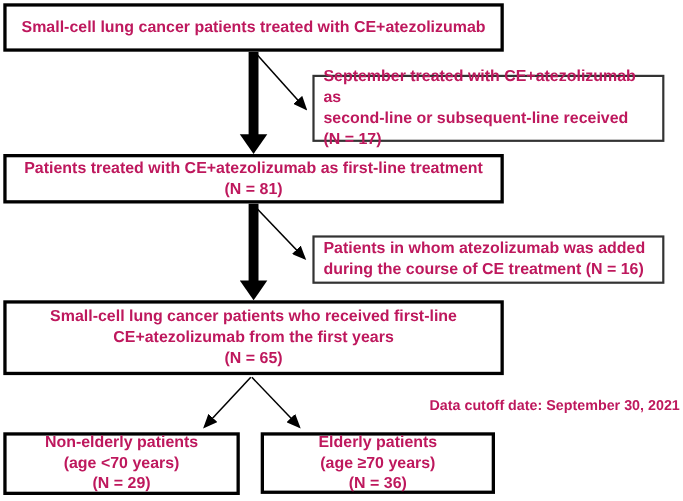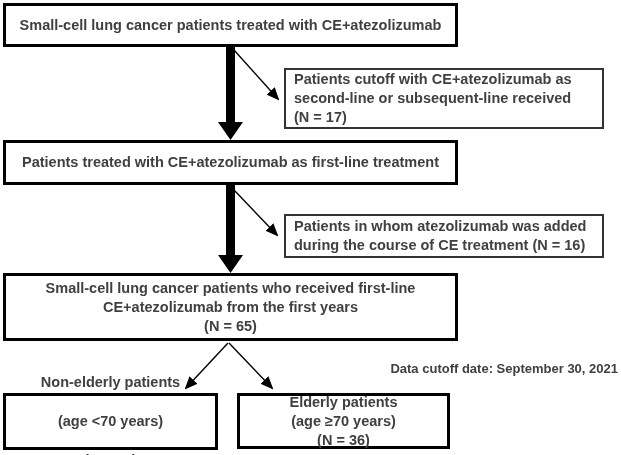--- a/index.html
+++ b/index.html
@@ -3,21 +3,21 @@
 <meta charset="utf-8">
 <style>
   html, body { margin: 0; padding: 0; background: #ffffff; }
   .canvas {
     position: relative;
     width: 621px;
     height: 455px;
     background: #ffffff;
     font-family: "Liberation Sans", sans-serif;
     font-weight: 700;
-    color: #404040;
+    color: #be185d;
     overflow: hidden;
   }
   .arrow-layer {
     position: absolute;
     left: 0; top: 0;
     width: 621px; height: 455px;
     pointer-events: none;
   }
   .fbox {
     position: absolute;
@@ -40,21 +40,21 @@
   }
   .fbox.sub {
     border: 3px solid #000000;
     text-align: center;
   }
   .box1 { left: 3px;   top: 3px;   width: 455px; height: 44px; }
   .box2 { left: 3px;   top: 140px; width: 455px; height: 45px; }
   .box3 { left: 3px;   top: 273px; width: 455px; height: 68px; align-items: center; }
   .excl1 { left: 284px; top: 68px;  width: 320px; height: 61px; }
   .excl2 { left: 284px; top: 214px; width: 320px; height: 44px; }
-  .sub1 { left: 3px;   top: 393px; width: 215px; height: 57px; gap: 20px; }
+  .sub1 { left: 3px;   top: 393px; width: 215px; height: 57px; }
   .sub2 { left: 237px; top: 393px; width: 213px; height: 56px; }
   .note {
     position: absolute;
     top: 361px;
     right: 3px;
     font-size: 13px;
     line-height: 16px;
     white-space: nowrap;
   }
 </style>
@@ -94,27 +94,28 @@
     <g>
       <line x1="229" y1="343" x2="272" y2="388" stroke="#000000" stroke-width="1.4" marker-end="url(#ah)"></line>
     </g>
   </svg>
 
   <div class="fbox main box1">
     <div>Small-cell lung cancer patients treated with CE+atezolizumab</div>
   </div>
 
   <div class="fbox excl excl1">
-    <div>Patients cutoff with CE+atezolizumab as</div>
+    <div>September treated with CE+atezolizumab as</div>
     <div>second-line or subsequent-line received</div>
     <div>(N = 17)</div>
   </div>
 
   <div class="fbox main box2">
     <div>Patients treated with CE+atezolizumab as first-line treatment</div>
+    <div>(N = 81)</div>
   </div>
 
   <div class="fbox excl excl2">
     <div>Patients in whom atezolizumab was added</div>
     <div>during the course of CE treatment (N = 16)</div>
   </div>
 
   <div class="fbox main box3">
     <div>Small-cell lung cancer patients who received first-line</div>
     <div>CE+atezolizumab from the first years</div>

